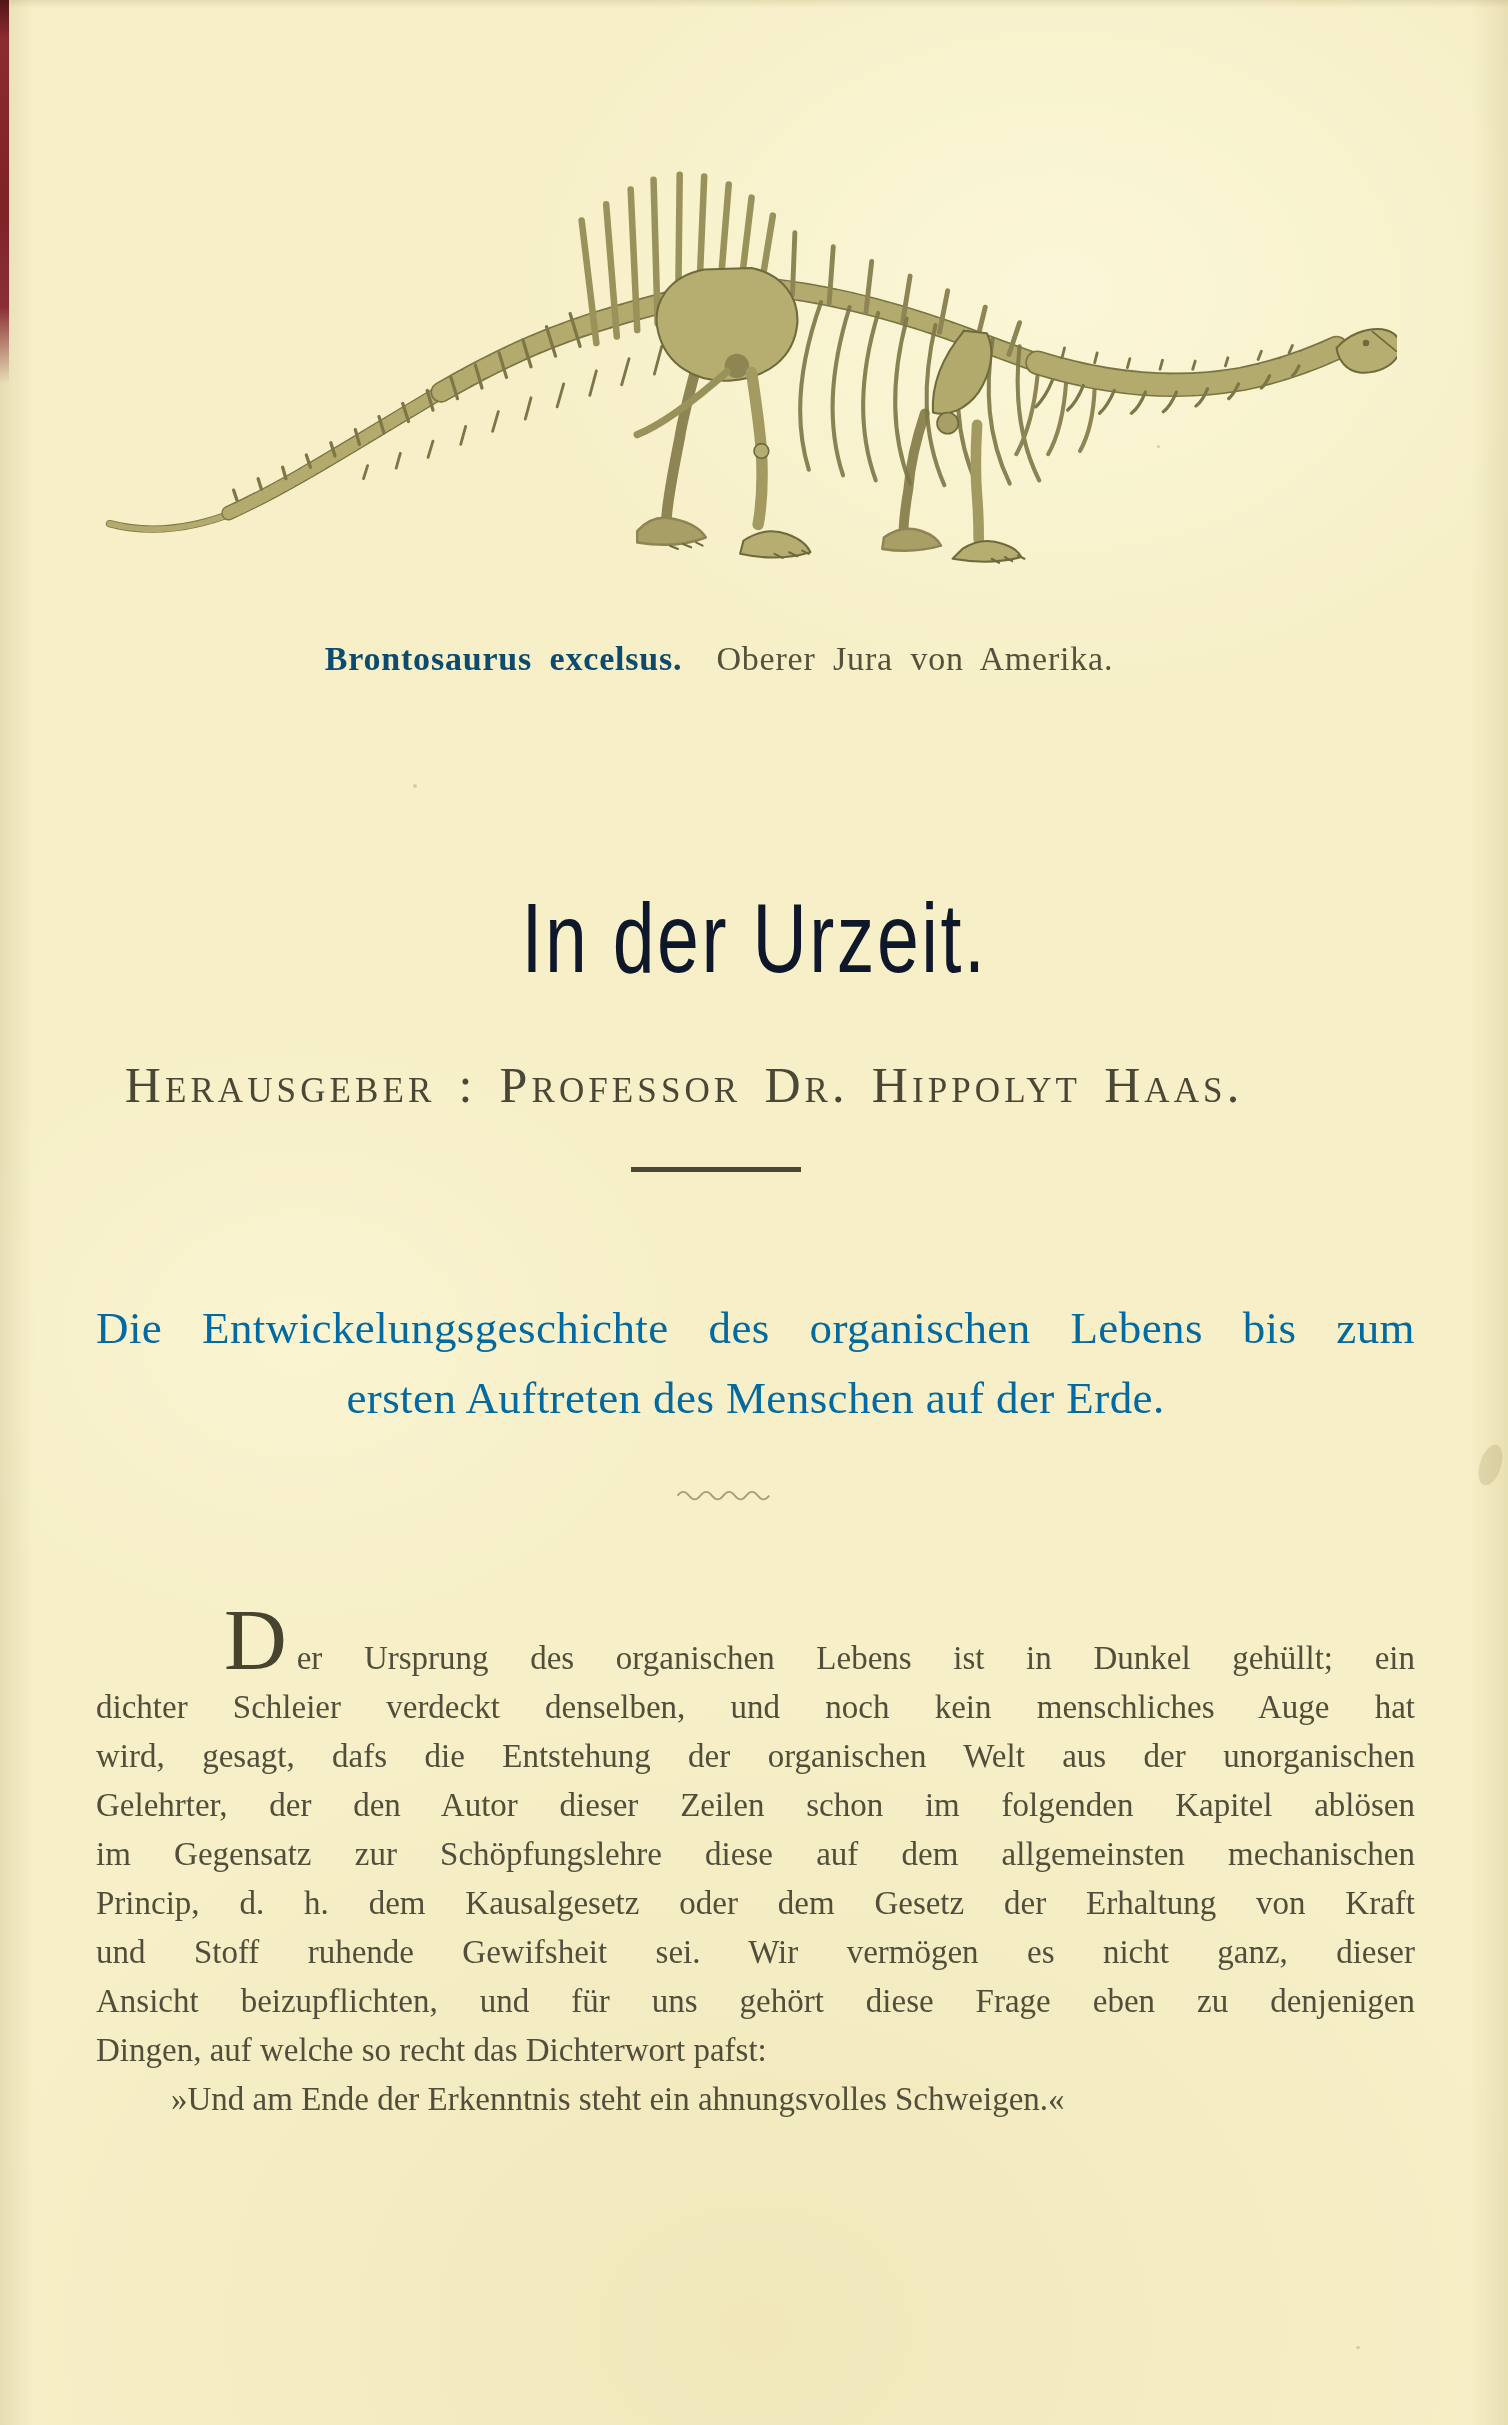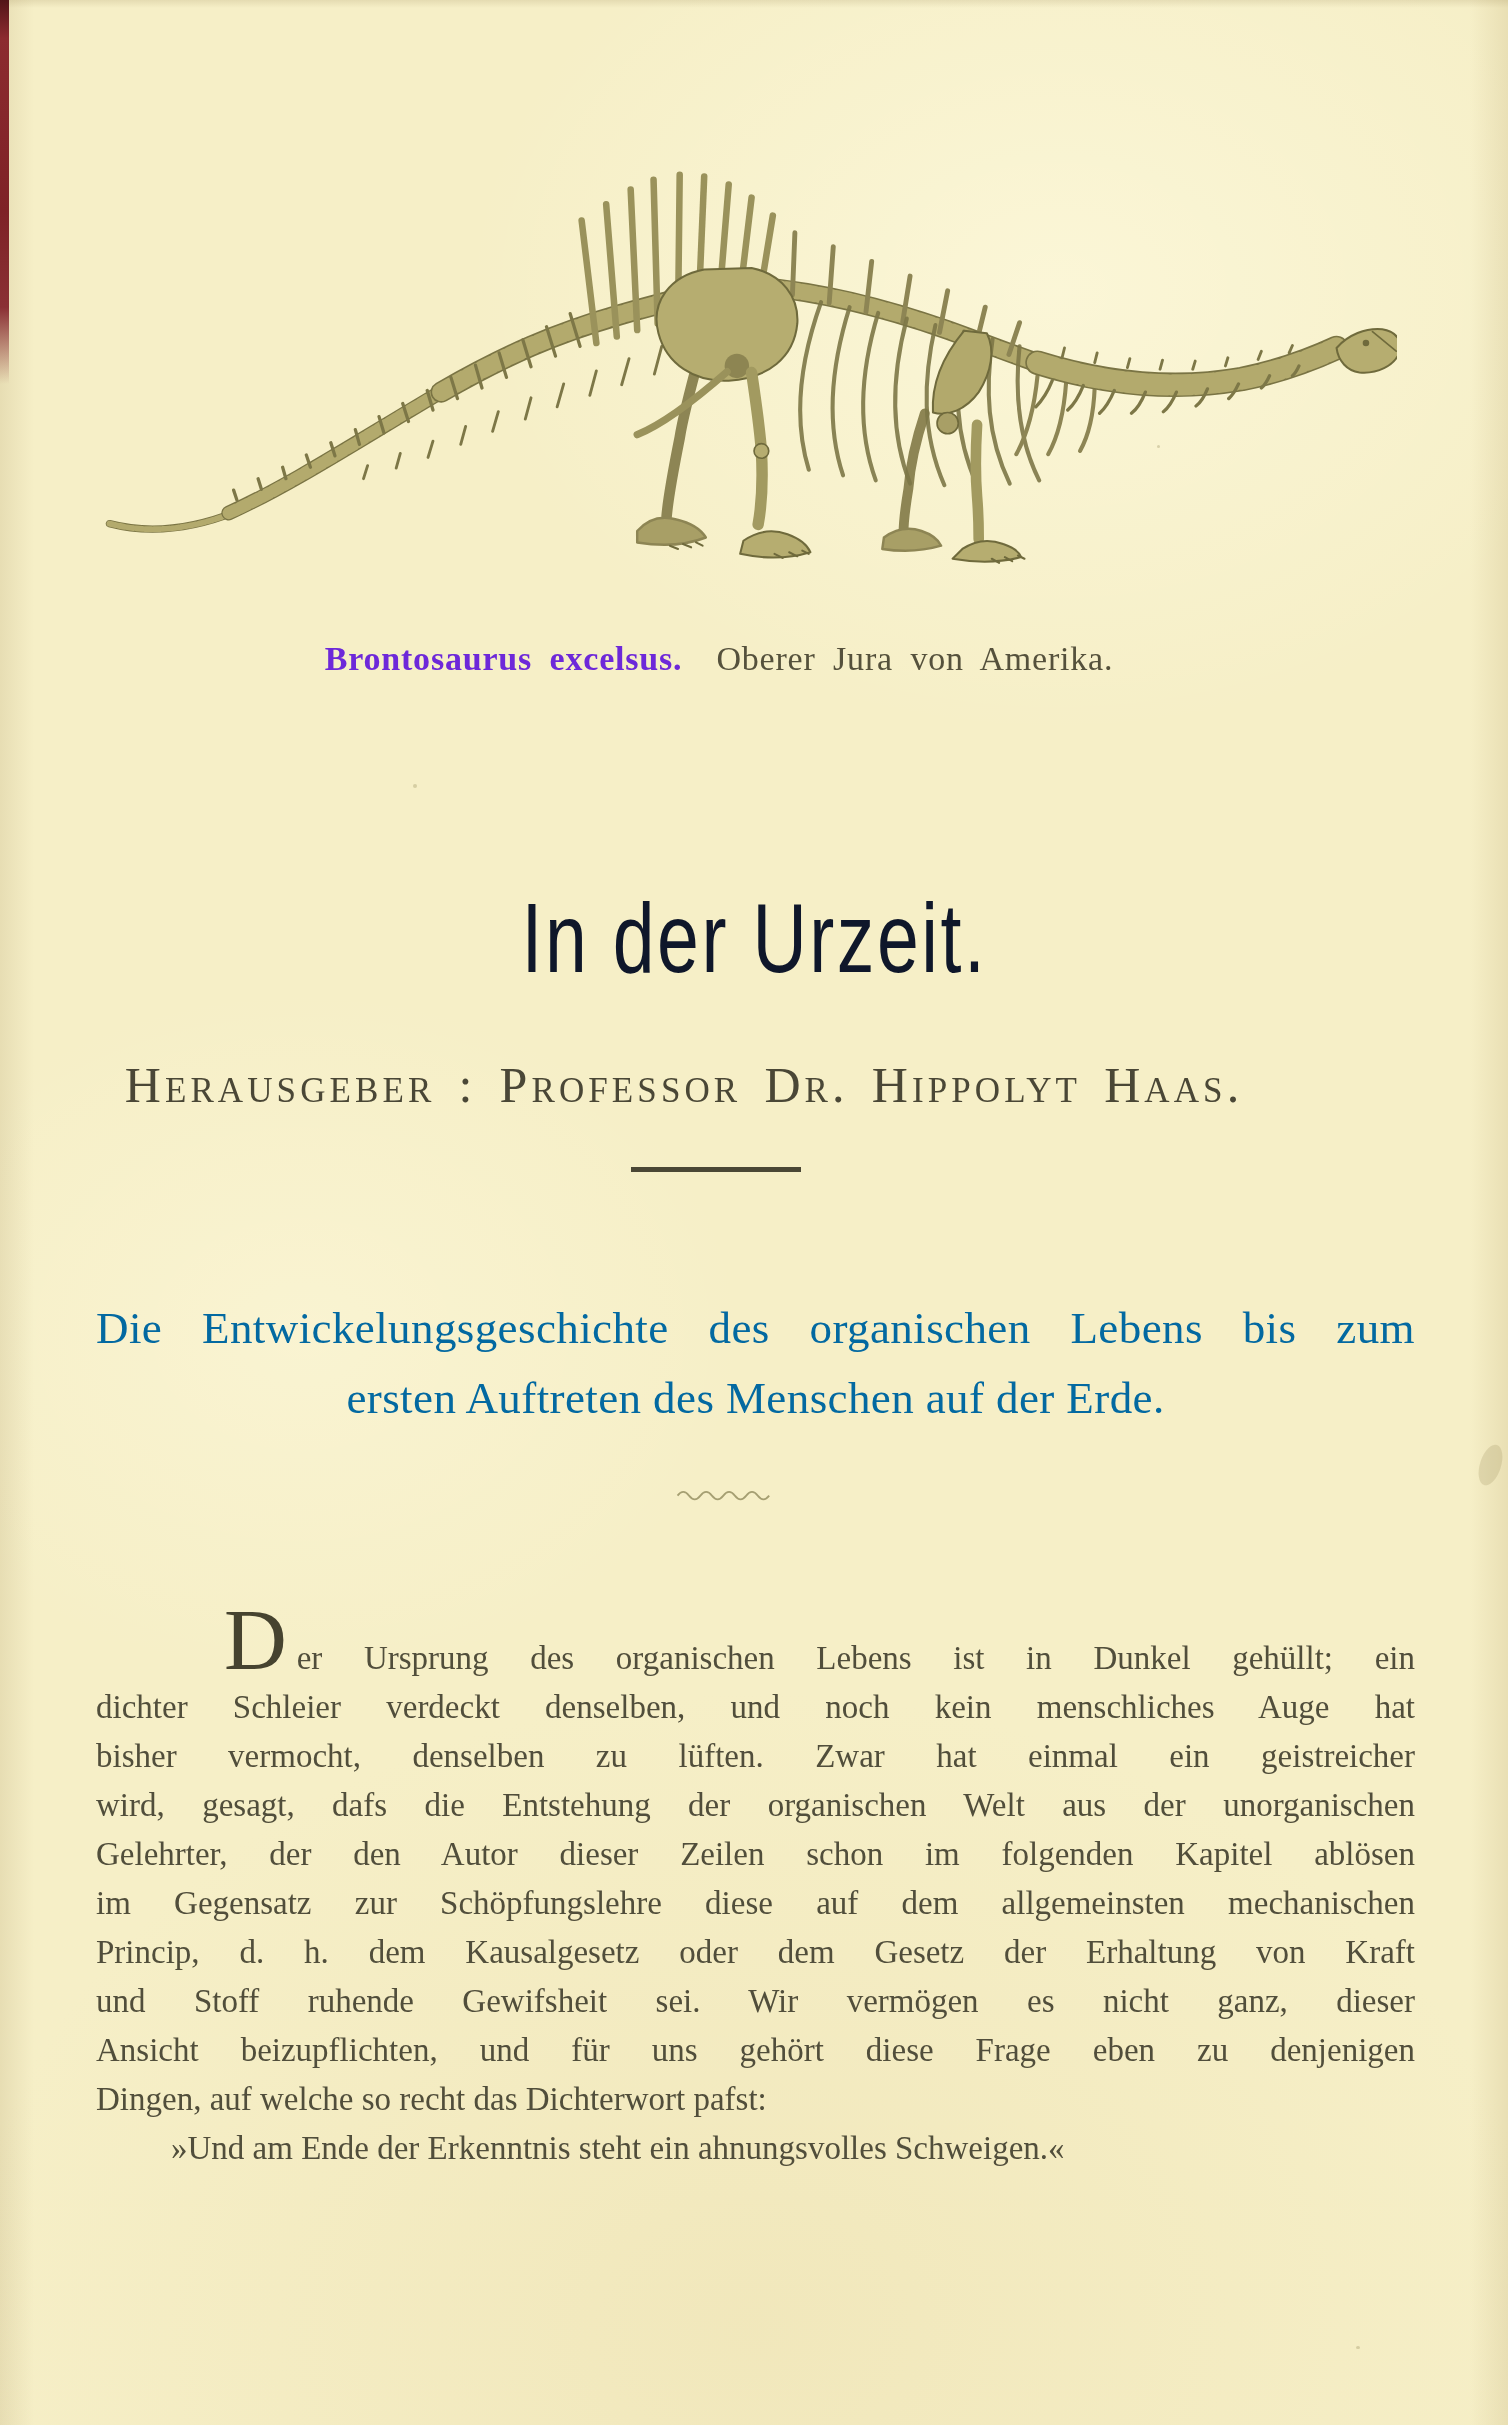--- a/index.html
+++ b/index.html
@@ -30,21 +30,21 @@
     background:rgba(150,138,88,.22);transform:rotate(18deg);}
 
   
   .figure-svg{left:98px;top:147px;width:1299px;height:433px;}
 
   .caption{
     left:0;top:638px;width:1508px;padding-right:70px;box-sizing:border-box;
     text-align:center;font-size:34px;line-height:41px;color:#55513c;
     letter-spacing:0.8px;word-spacing:8.2px;
   }
-  .caption .species{font-weight:bold;color:#6d28d9;}
+  .caption .species{font-weight:bold;color:#0c4a6e;}
   .caption .prov{margin-left:34px;}
 
   .main-title{
     left:0;top:884px;width:1508px;text-align:center;
     font-family:Liberation Sans, sans-serif;font-size:99px;line-height:108px;
     color:#0f172a;letter-spacing:3.3px;
   }
   .main-title .squeeze{display:inline-block;transform:scaleX(.76);transform-origin:50% 50%;}
 
   .publisher{
@@ -208,21 +208,20 @@
   <div class="l2">ersten Auftreten des Menschen auf der Erde.</div>
 </div>
 
 <svg class="abs squiggle-svg" viewBox="0 0 122 22" fill="none">
   <path d="M3,13 q7,-9 14,0 t14,0 t14,0 t14,0 t14,0 t14,0 t14,0 t14,0" stroke="#918b5c" stroke-width="2.2" opacity=".8"></path>
 </svg>
 
 <div class="body-text">
   <div class="bline first"><span class="drop-cap">D</span><span>er Ursprung des organischen Lebens ist in Dunkel gehüllt; ein</span></div>
   <div class="bline">dichter Schleier verdeckt denselben, und noch kein menschliches Auge hat</div>
-  <div class="bline">bisher vermocht, denselben zu lüften. Zwar hat einmal ein geistreicher</div>
   <div class="bline">wird, gesagt, dafs die Entstehung der organischen Welt aus der unorganischen</div>
   <div class="bline">Gelehrter, der den Autor dieser Zeilen schon im folgenden Kapitel ablösen</div>
   <div class="bline">im Gegensatz zur Schöpfungslehre diese auf dem allgemeinsten mechanischen</div>
   <div class="bline">Princip, d. h. dem Kausalgesetz oder dem Gesetz der Erhaltung von Kraft</div>
   <div class="bline">und Stoff ruhende Gewifsheit sei. Wir vermögen es nicht ganz, dieser</div>
   <div class="bline">Ansicht beizupflichten, und für uns gehört diese Frage eben zu denjenigen</div>
   <div class="bline no-just">Dingen, auf welche so recht das Dichterwort pafst:</div>
   <div class="bline quote">»Und am Ende der Erkenntnis steht ein ahnungsvolles Schweigen.«</div>
 </div>
 

